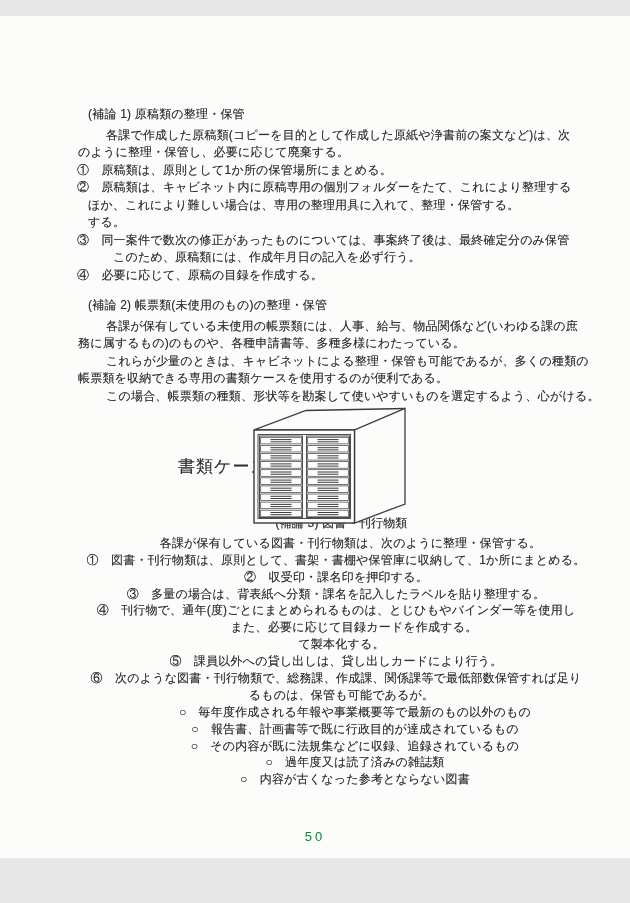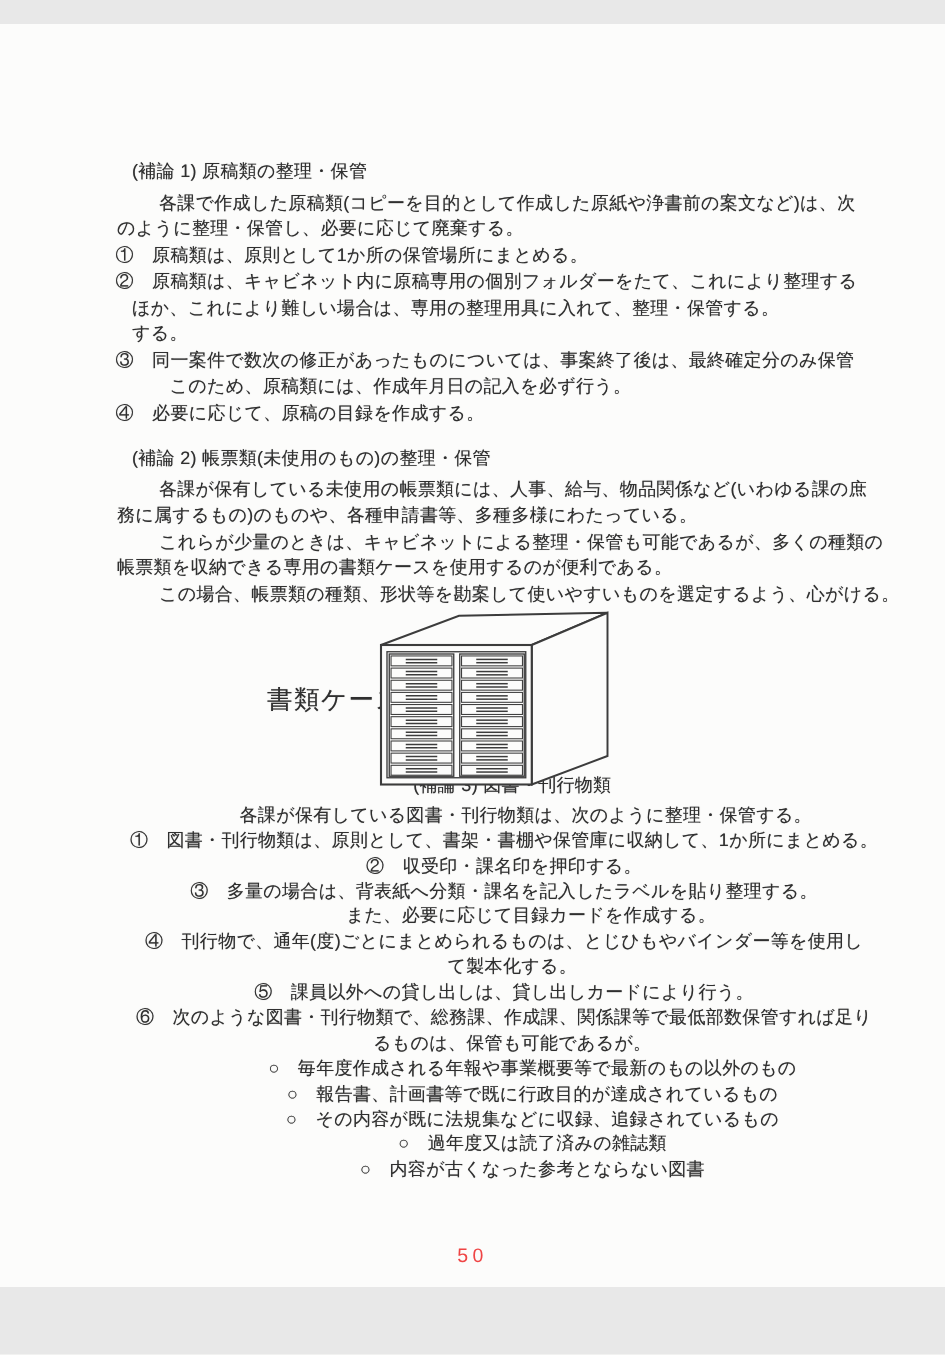--- a/index.html
+++ b/index.html
@@ -26,21 +26,21 @@
   .ln-nw2{padding-left:38px;}
   .ln-o  {padding-left:40px;}
   #flow1 .section + .section{margin-top:13px;}
   #flow2 .section{margin-top:4px;}
   #flow2 .line{line-height:16.9px;height:16.9px;text-align:center;}
   .figure-block{position:relative;height:104px;margin-top:2px;}
   .figure-block svg{position:absolute;left:178px;top:0;overflow:visible;}
   .figure-label{position:absolute;left:103px;top:48px;font-size:17px;
                 letter-spacing:1px;text-shadow:0 0 0.5px rgba(60,60,60,.55);}
   .page-number{position:absolute;left:0;right:0;top:813px;text-align:center;
-               font-size:13px;letter-spacing:3px;color:#ef4444;}
+               font-size:13px;letter-spacing:3px;color:#15803d;}
 </style>
 </head>
 <body>
 
 <div class="page">
   <div class="doc">
 
     <div id="flow1">
       <div class="section">
           <div class="line ln-h">(補論 1)  原稿類の整理・保管</div>
@@ -142,22 +142,22 @@
       </svg>
     </div>
 
     <div id="flow2">
       <div class="section">
           <div class="line ln-h">(補論 3)  図書・刊行物類</div>
           <div class="line ln-p">各課が保有している図書・刊行物類は、次のように整理・保管する。</div>
           <div class="line ln-n">①　図書・刊行物類は、原則として、書架・書棚や保管庫に収納して、1か所にまとめる。</div>
           <div class="line ln-n">②　収受印・課名印を押印する。</div>
           <div class="line ln-n">③　多量の場合は、背表紙へ分類・課名を記入したラベルを貼り整理する。</div>
+          <div class="line ln-n">④　刊行物で、通年(度)ごとにまとめられるものは、とじひもやバインダー等を使用し</div>
           <div class="line ln-nw2">また、必要に応じて目録カードを作成する。</div>
-          <div class="line ln-n">④　刊行物で、通年(度)ごとにまとめられるものは、とじひもやバインダー等を使用し</div>
           <div class="line ln-nw">て製本化する。</div>
           <div class="line ln-n">⑤　課員以外への貸し出しは、貸し出しカードにより行う。</div>
           <div class="line ln-n">⑥　次のような図書・刊行物類で、総務課、作成課、関係課等で最低部数保管すれば足り</div>
           <div class="line ln-nw">るものは、保管も可能であるが。</div>
           <div class="line ln-o">○　毎年度作成される年報や事業概要等で最新のもの以外のもの</div>
           <div class="line ln-o">○　報告書、計画書等で既に行政目的が達成されているもの</div>
           <div class="line ln-o">○　その内容が既に法規集などに収録、追録されているもの</div>
           <div class="line ln-o">○　過年度又は読了済みの雑誌類</div>
           <div class="line ln-o">○　内容が古くなった参考とならない図書</div>
         </div>

